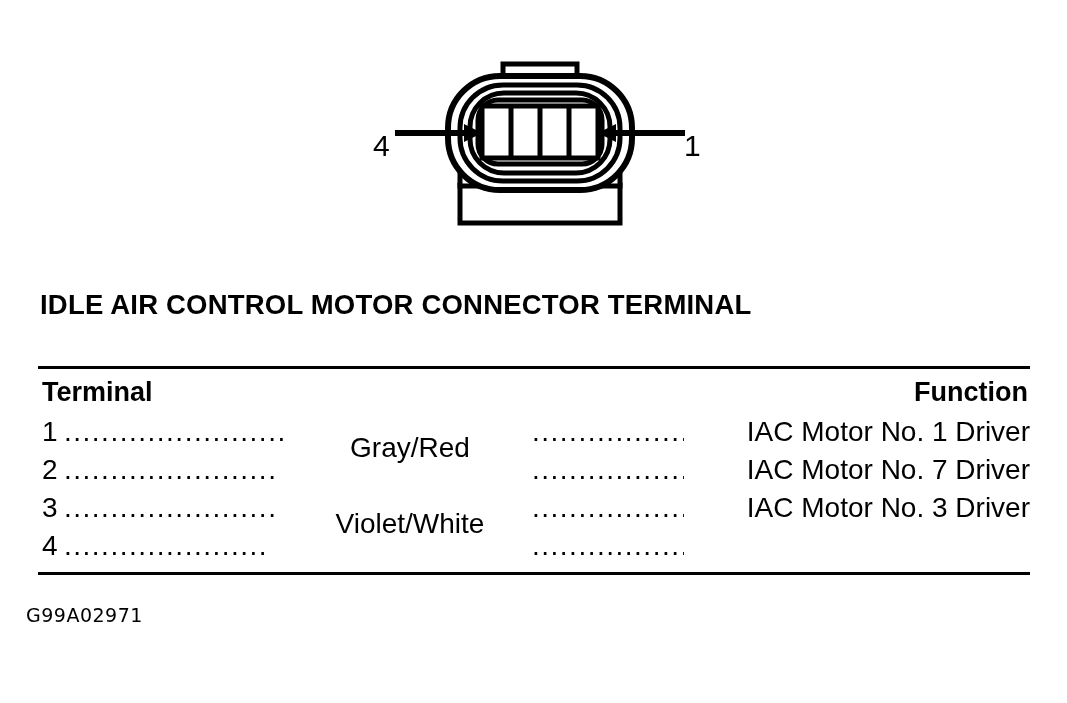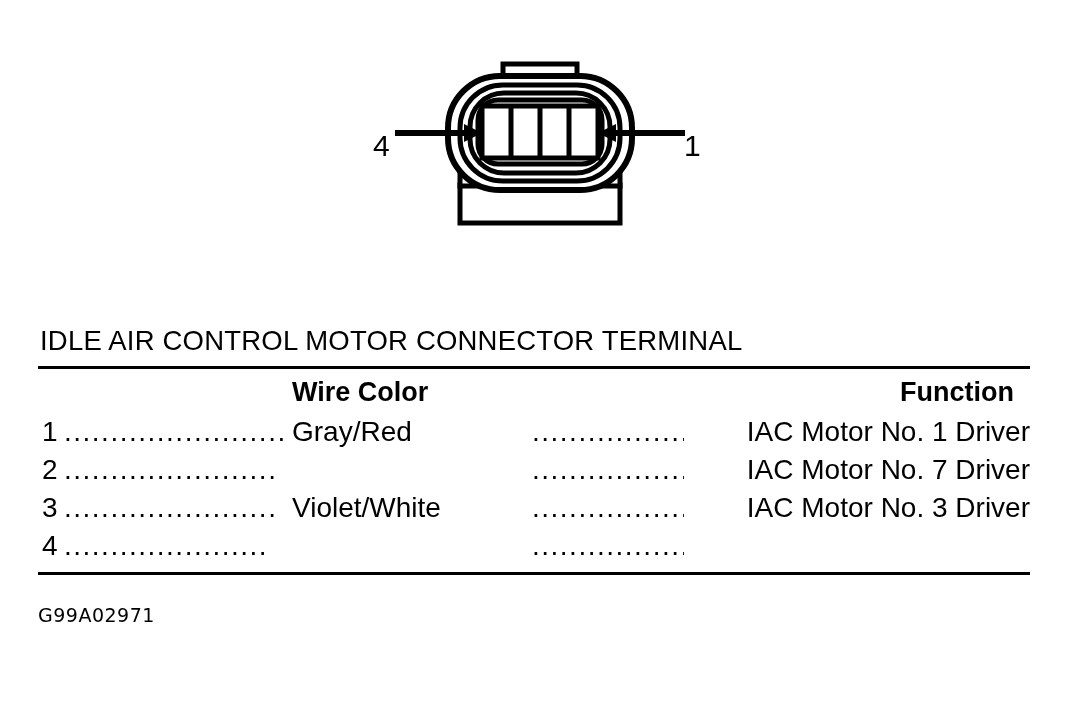--- a/index.html
+++ b/index.html
@@ -46,26 +46,25 @@
 
   
   #title-block {
     position: absolute;
     left: 40px;
     top: 287px;
     width: 990px;
   }
   .title-line {
     font-family: "Liberation Sans", sans-serif;
-    font-weight: normal;
+    font-weight: bold;
     font-size: 27.5px;
     letter-spacing: 0.2px;
     line-height: 36px;
     white-space: nowrap;
-    margin-top: 36px;
   }
 
   
   #terminal-table {
     position: absolute;
     left: 38px;
     top: 366px;
     width: 992px;
   }
   .rule {
@@ -83,21 +82,21 @@
   .th {
     position: absolute;
     top: 0;
     font-size: 27px;
     font-weight: bold;
     line-height: 34px;
     white-space: nowrap;
   }
   #th-terminal { left: 4px; }
   #th-wire-color { left: 254px; }
-  #th-function { right: 16px; }
+  #th-function { right: 2px; }
 
   .table-body { margin-top: 0px; }
 
   .table-row {
     position: relative;
     height: 38px;
     font-size: 28px;
     line-height: 38px;
     white-space: nowrap;
   }
@@ -109,24 +108,24 @@
   .leader-a {
     position: absolute;
     top: 0;
     left: 26px;
     width: 264px;
     overflow: hidden;
     color: #000;
   }
   .cell-wire {
     position: absolute;
-    top: 0;
+    top: 16px;
     left: 254px;
     width: 236px;
-    text-align: left;
+    text-align: center;
   }
   .leader-b {
     position: absolute;
     top: 0;
     left: 494px;
     width: 152px;
     overflow: hidden;
   }
   .cell-function {
     position: absolute;
@@ -135,21 +134,21 @@
     text-align: center;
   }
   .dots {
     letter-spacing: 1.5px;
     font-size: 28px;
   }
 
   
   #figure-id {
     position: absolute;
-    left: 38px;
+    left: 26px;
     top: 604px;
     font-family: "DejaVu Sans", sans-serif;
     font-size: 19px;
     letter-spacing: 0.5px;
     line-height: 22px;
     white-space: nowrap;
   }
 </style>
 </head>
 <body>
@@ -198,21 +197,21 @@
 
 <div id="title-block">
   <div class="title-line">IDLE AIR CONTROL MOTOR CONNECTOR TERMINAL</div>
 </div>
 
 <div id="terminal-table">
 
   <div class="rule" id="rule-top"></div>
 
   <div class="table-header">
-    <div class="th" id="th-wire-color">Wire Color</div>
+    <div class="th" id="th-terminal">Terminal</div>
     <div class="th" id="th-function">Function</div>
   </div>
 
   <div class="table-body">
 
     <div class="table-row">
       <span class="cell-terminal">1</span>
       <span class="leader-a dots">........................</span>
       <span class="cell-wire">Gray/Red</span>
       <span class="leader-b dots">......................</span>

